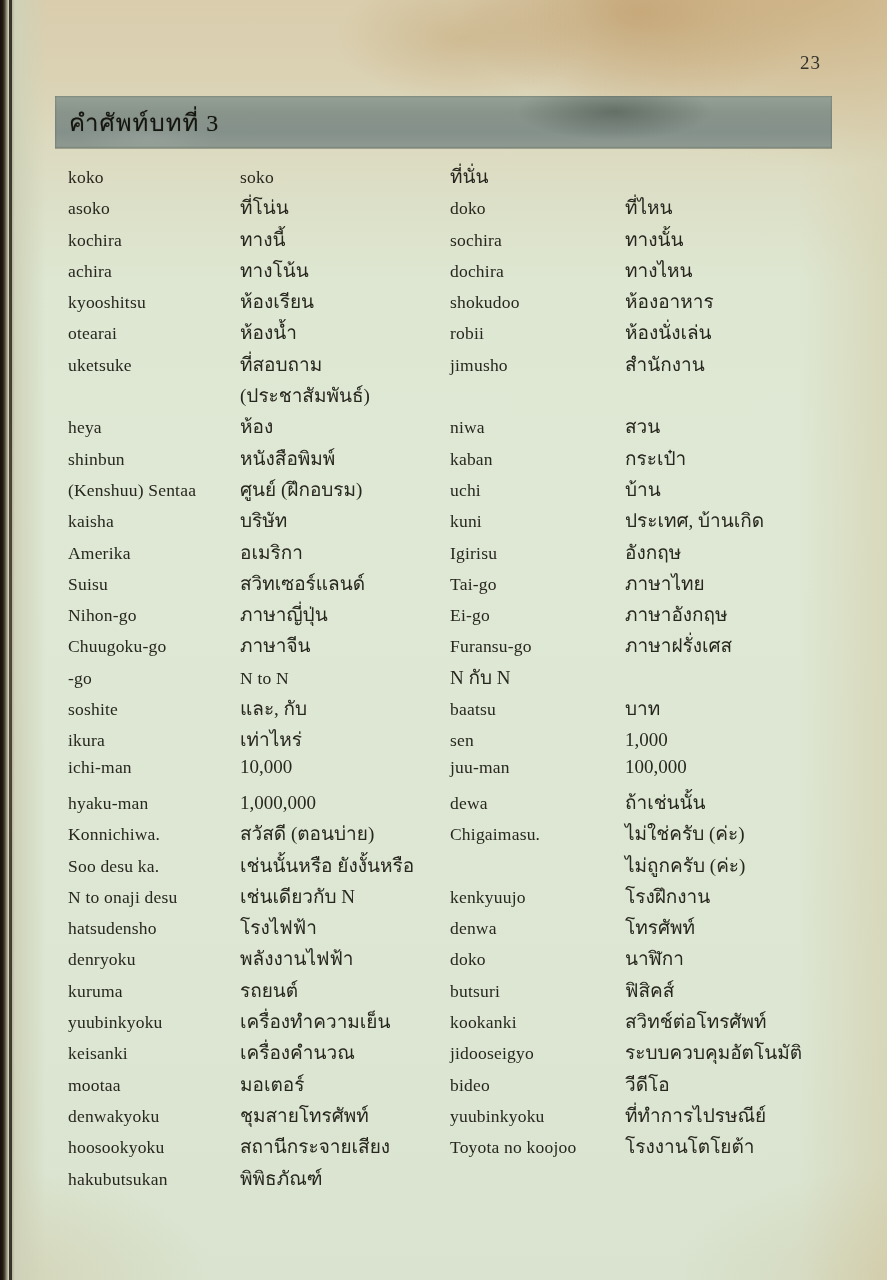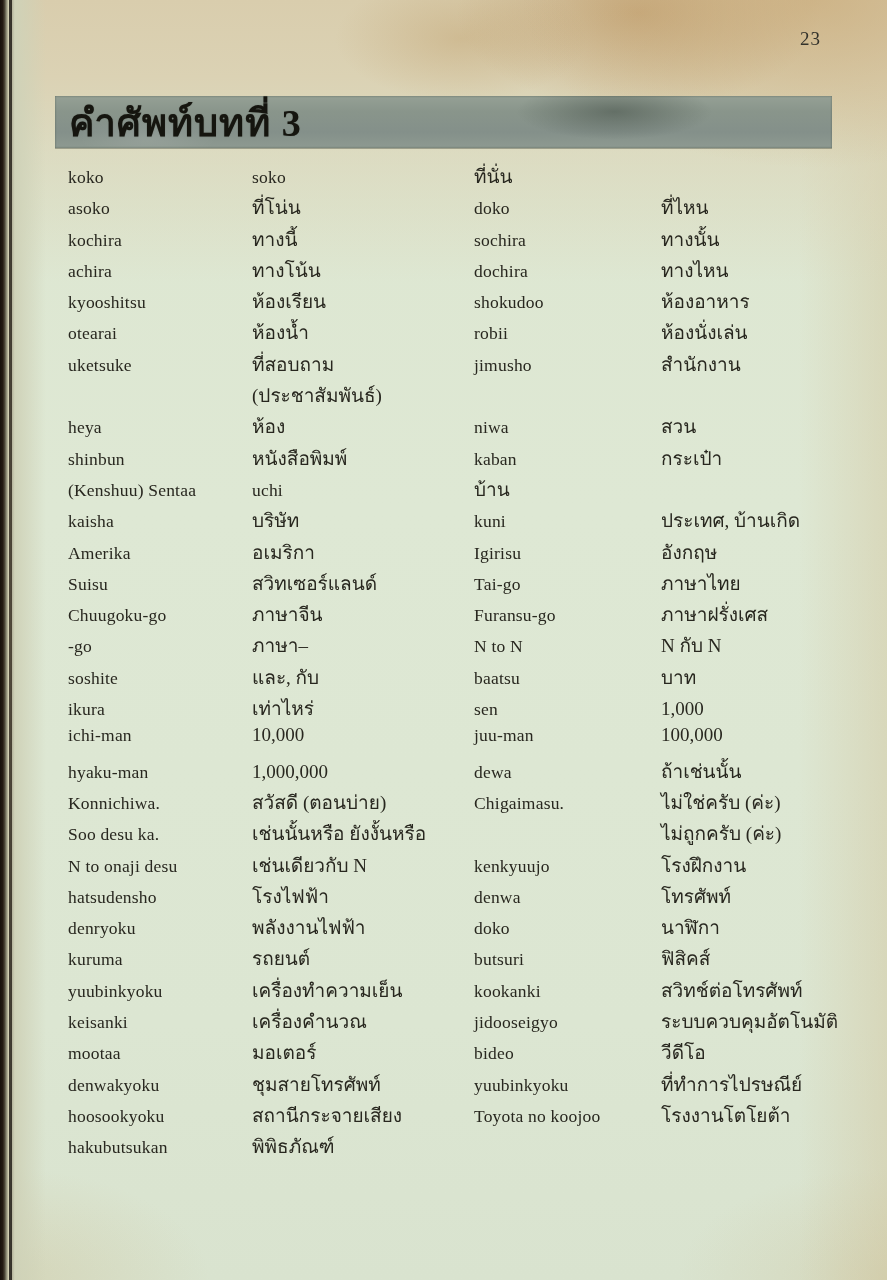--- a/index.html
+++ b/index.html
@@ -39,51 +39,50 @@
         #8c8a74 14%, #d9d6b8 19%, #e7e2c6 23%,
         #b9b8a0 27%, #cfd2b8 32%, rgba(220,228,206,0) 100%);
   }
   .gutter-line{
     position:absolute;left:9px;top:0;width:3px;height:1280px;
     background:linear-gradient(180deg,#0d0a07,#2c2318 50%,#0d0a07);
     opacity:.8;
   }
   
   .page-number{
-    position:absolute;top:28px;right:66px;
+    position:absolute;top:52px;right:66px;
     font-size:19px;color:#33322b;letter-spacing:1px;margin-left:8px;
   }
   
   .chapter-bar{
     position:absolute;left:55px;top:96px;width:777px;height:52px;
     background:
       radial-gradient(ellipse 140px 40px at 72% 30%, rgba(55,66,58,0.45), rgba(55,66,58,0) 70%),
       radial-gradient(ellipse 100px 30px at 12% 80%, rgba(255,255,255,0.10), rgba(255,255,255,0) 70%),
       linear-gradient(180deg, #95a095 0%, #89958b 30%, #84908a 70%, #8e9a91 100%);
     box-shadow:0 1px 0 rgba(40,50,40,0.35), inset 0 0 2px rgba(30,40,30,0.5);
     display:flex;align-items:center;
   }
   .chapter-title{
-    font-weight:bold;
-    font-size:38px;
+    font-weight:normal;
+    font-size:24px;
     color:#15150f;
     padding-left:14px;
     letter-spacing:1px;
     text-shadow:0 0 1px rgba(20,20,10,0.35);
   }
   
   .vocab{
     position:absolute;left:68px;top:161px;right:26px;
   }
   .vrow{
     display:grid;
     grid-template-columns:172px 210px 175px 1fr;
     height:31.3px;
     align-items:baseline;
-    gap:12px;
   }
   .cell{
     white-space:nowrap;
     color:#28271f;
   }
   .jp{
     font-size:17.5px;
     letter-spacing:0.2px;
   }
   .th{
@@ -168,20 +167,21 @@
 
   <div class="vrow">
     <span class="cell jp">shinbun</span>
     <span class="cell th">หนังสือพิมพ์</span>
     <span class="cell jp">kaban</span>
     <span class="cell th">กระเป๋า</span>
   </div>
 
   <div class="vrow">
     <span class="cell jp">(Kenshuu) Sentaa</span>
+    <span class="cell th">ศูนย์ (ฝึกอบรม)</span>
     <span class="cell jp">uchi</span>
     <span class="cell th">บ้าน</span>
   </div>
 
   <div class="vrow">
     <span class="cell jp">kaisha</span>
     <span class="cell th">บริษัท</span>
     <span class="cell jp">kuni</span>
     <span class="cell th">ประเทศ, บ้านเกิด</span>
   </div>
@@ -193,31 +193,36 @@
     <span class="cell th">อังกฤษ</span>
   </div>
 
   <div class="vrow">
     <span class="cell jp">Suisu</span>
     <span class="cell th">สวิทเซอร์แลนด์</span>
     <span class="cell jp">Tai-go</span>
     <span class="cell th">ภาษาไทย</span>
   </div>
 
+  <div class="vrow">
+    <span class="cell jp">Nihon-go</span>
+    <span class="cell th">ภาษาญี่ปุ่น</span>
+    <span class="cell jp">Ei-go</span>
+    <span class="cell th">ภาษาอังกฤษ</span>
+  </div>
 
   <div class="vrow">
     <span class="cell jp">Chuugoku-go</span>
     <span class="cell th">ภาษาจีน</span>
     <span class="cell jp">Furansu-go</span>
     <span class="cell th">ภาษาฝรั่งเศส</span>
   </div>
 
   <div class="vrow">
     <span class="cell jp">-go</span>
-    <span class="cell th">ภาษา–</span>
     <span class="cell jp">N to N</span>
     <span class="cell th">N กับ N</span>
   </div>
 
   <div class="vrow">
     <span class="cell jp">soshite</span>
     <span class="cell th">และ, กับ</span>
     <span class="cell jp">baatsu</span>
     <span class="cell th">บาท</span>
   </div>

